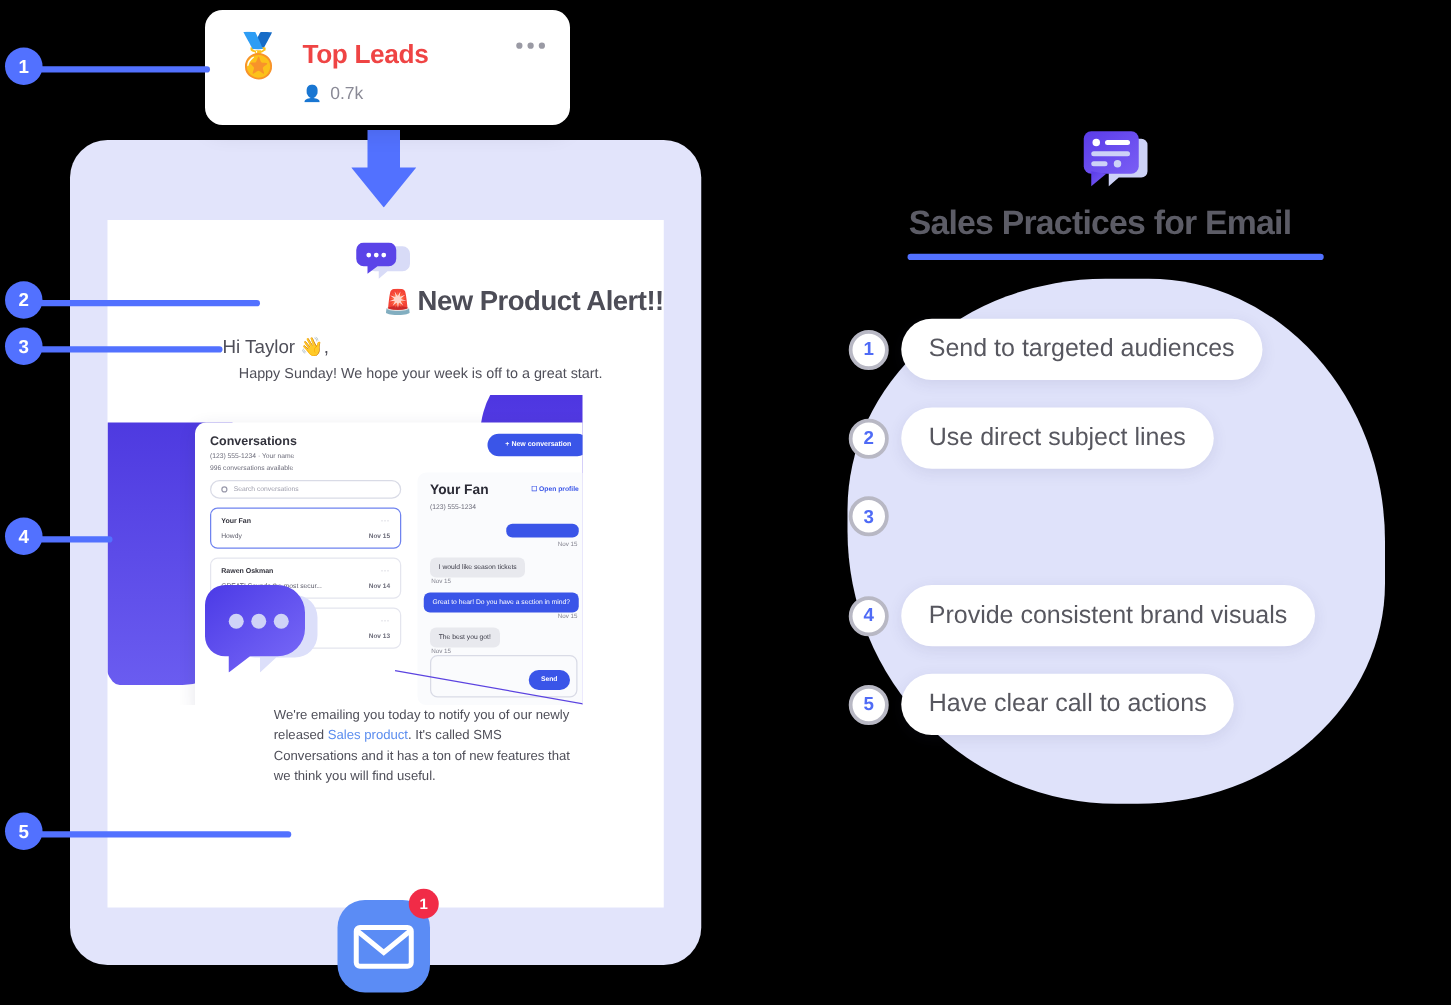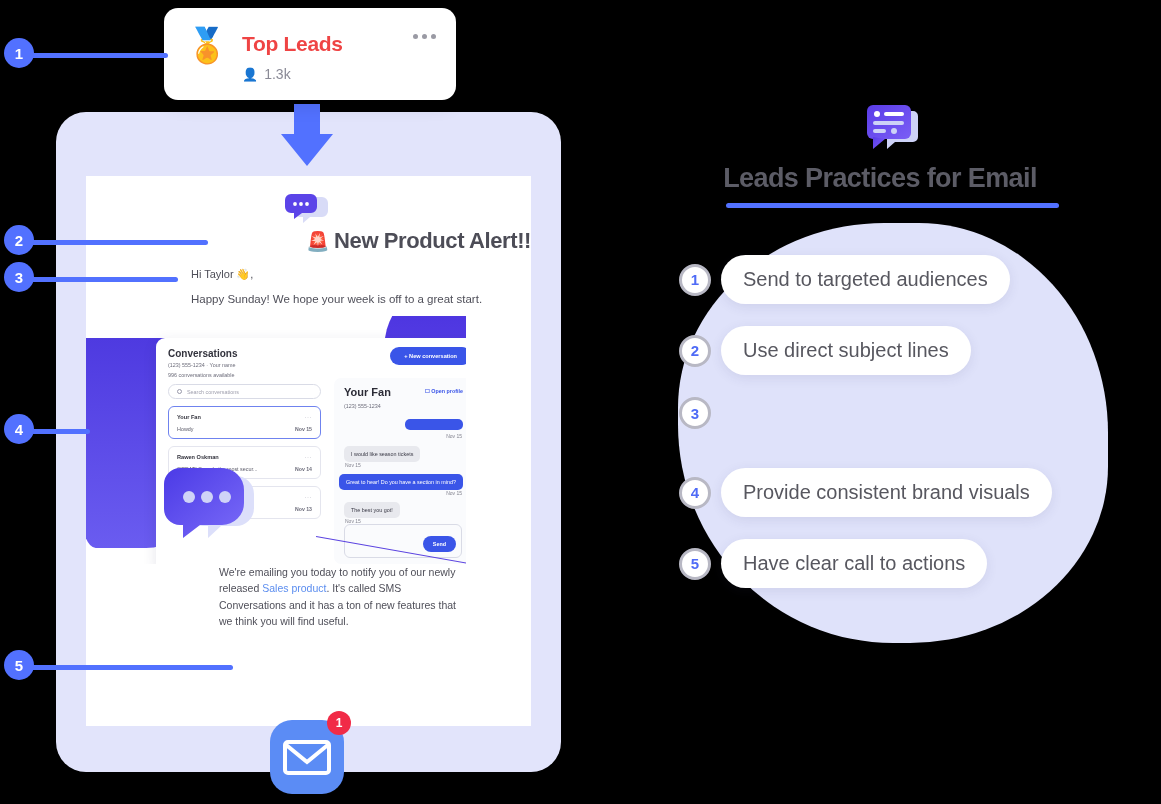--- a/index.html
+++ b/index.html
@@ -59,22 +59,22 @@
   }
 
   
   .chat-icon-top { position: absolute; left: 198px; top: 18px; }
   .email-title {
     position: absolute; left: 0; right: 0; top: 52px; text-align: right;
     font-size: 22px; font-weight: bold; color: #4d4d57; letter-spacing: -0.4px;
   }
   .email-title .emoji { font-size: 19px; margin-right: 4px; }
   .email-greeting {
-    position: absolute; left: 105px; top: 92px;
-    font-size: 11px; color: #4f4f59;
+    position: absolute; left: 92px; top: 92px;
+    font-size: 15px; color: #4f4f59;
   }
   .email-line {
     position: absolute; left: 105px; top: 117px;
     font-size: 11.5px; color: #4f4f59;
   }
   .email-body {
     position: absolute; left: 105px; top: 388px; width: 252px;
     font-size: 10.5px; line-height: 1.55; color: #4f4f59; margin-left: 28px;
   }
   .email-body a { color: #5b8def; text-decoration: none; }
@@ -226,21 +226,21 @@
     </div>
   <div class="marker-blue" style="left:4px;top:650px;">
       <span>5</span>
     </div>
 
   <div class="top-card">
     <div class="medal-icon">🏅</div>
     <div class="top-card-title">Top Leads</div>
     <div class="top-card-meta">
       <span class="person-glyph">👤</span>
-      <span>1.3k</span>
+      <span>0.7k</span>
     </div>
     <div class="dots-menu">
         <i></i>
         <i></i>
         <i></i>
       </div>
   </div>
 
   <div class="down-arrow">
     <svg width="52" height="62" viewBox="0 0 52 62">
@@ -372,21 +372,21 @@
         </linearGradient>
           </defs>
         <circle cx="16" cy="11" r="3" fill="#ffffff"></circle>
         <rect x="23" y="9" width="20" height="4" rx="2" fill="#ffffff"></rect>
         <rect x="12" y="18" width="31" height="4" rx="2" fill="#cdd2f7"></rect>
         <rect x="12" y="26" width="13" height="4" rx="2" fill="#cdd2f7"></rect>
         <circle cx="33" cy="28" r="3" fill="#cdd2f7"></circle>
       </svg>
     </div>
 
-    <div class="panel-title">Leads Practices for Email</div>
+    <div class="panel-title">Sales Practices for Email</div>
     <div class="panel-underline"></div>
 
     <div class="blob"></div>
 
     <div class="prac-row" style="left:59px;top:160px;">
       <div class="marker-outline">
           <span>1</span>
         </div>
       <div class="pill">Send to targeted audiences</div>
     </div>

